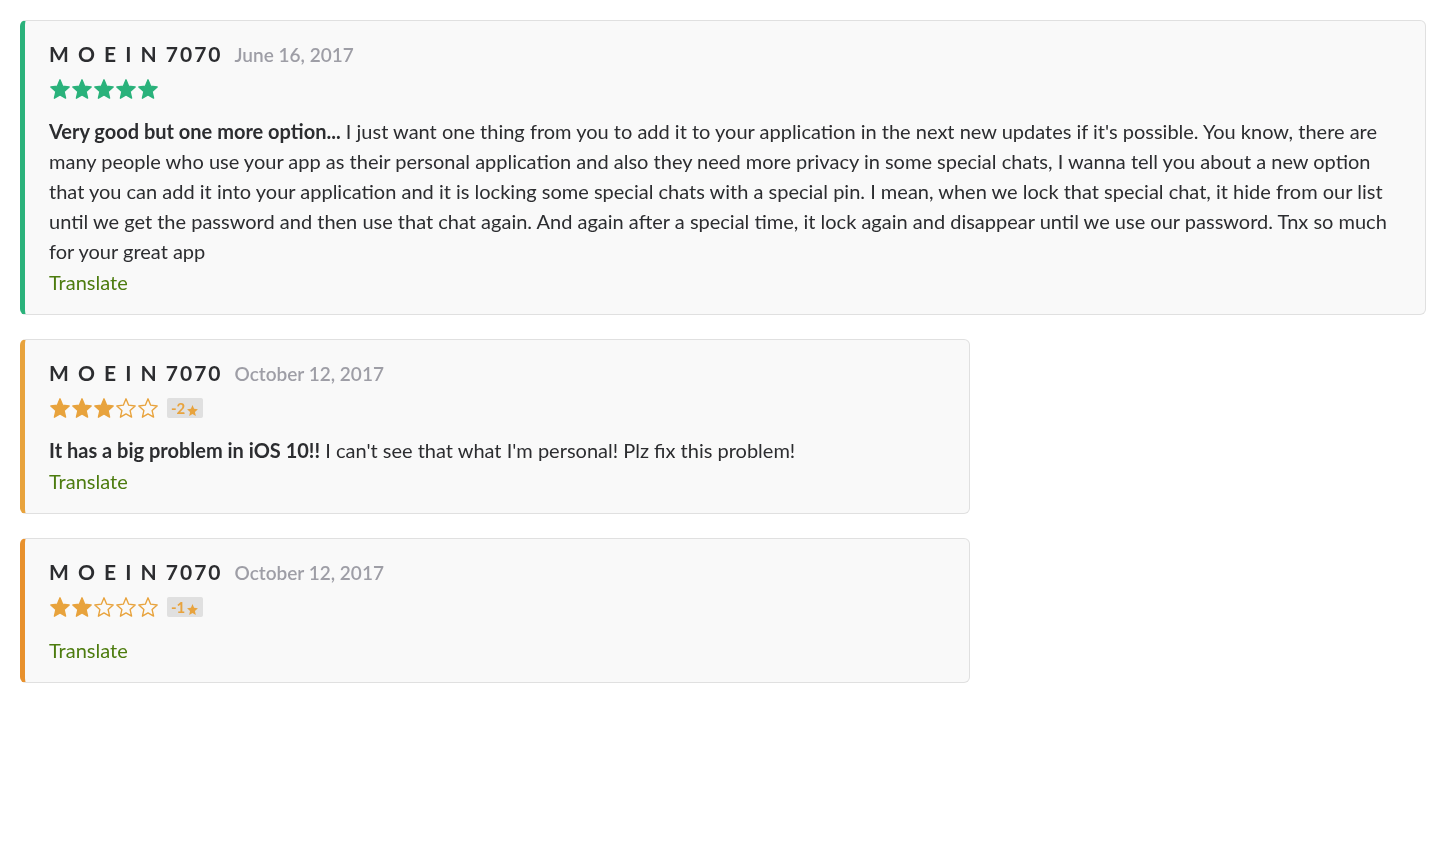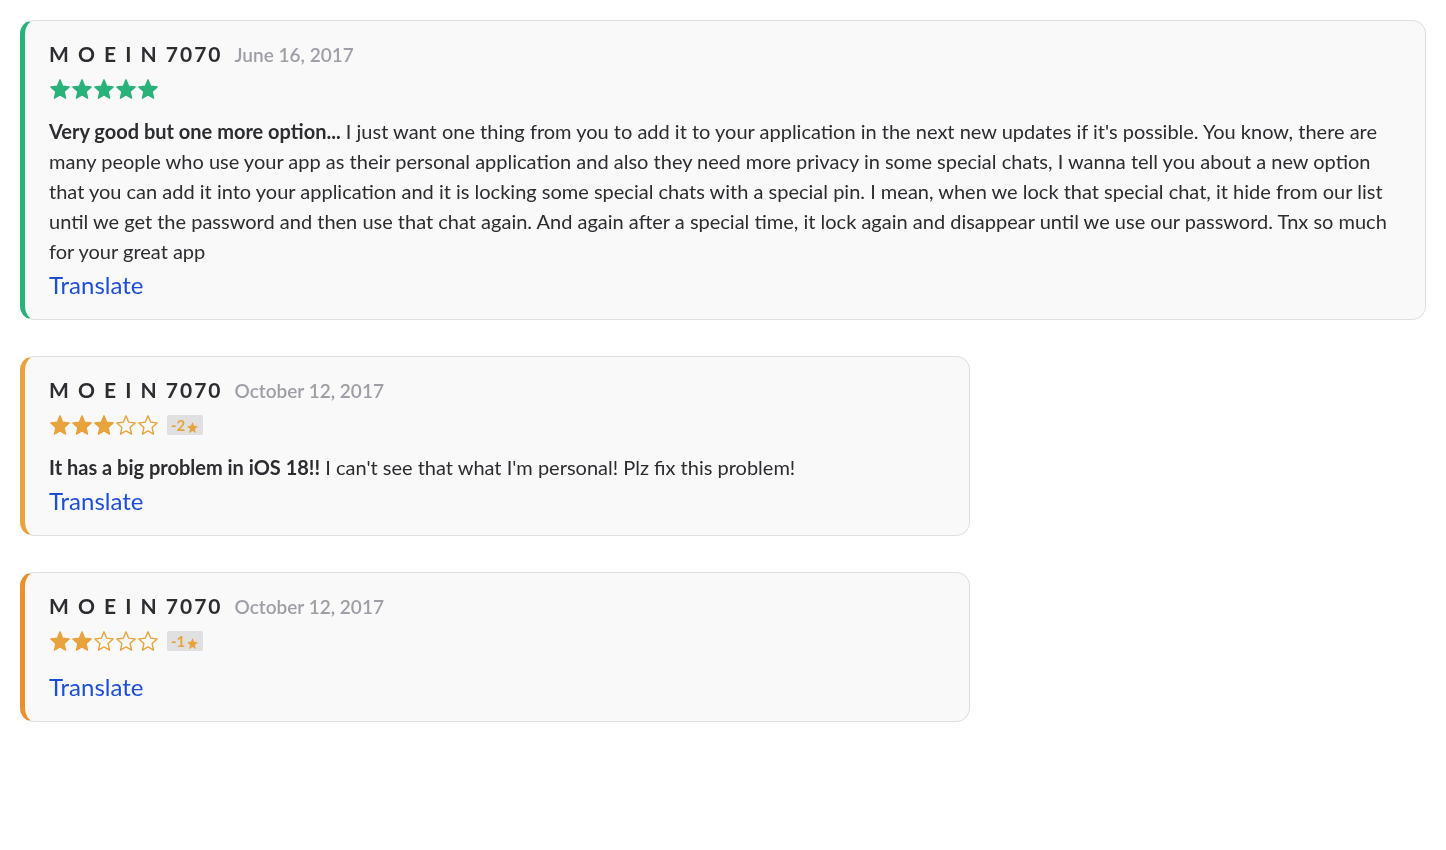--- a/index.html
+++ b/index.html
@@ -9,23 +9,23 @@
     }
     body {
       font-family: -apple-system, BlinkMacSystemFont, "Segoe UI", "Lato", sans-serif;
       background: #fff;
       padding: 20px;
       color: #2c2d30;
     }
     .review-card {
       background: #f9f9f9;
       border: 1px solid #e0e0e0;
-      border-radius: 14px;
+      border-radius: 6px;
       padding: 20px 24px 20px 24px;
-      margin-bottom: 36px;
+      margin-bottom: 24px;
       position: relative;
       border-left-width: 5px;
     }
     .review-card.green {
       border-left-color: #2ab27b;
     }
     .review-card.yellow {
       border-left-color: #e8a33d;
     }
     .review-card.orange {
@@ -88,22 +88,22 @@
       font-size: 20px;
       line-height: 1.5;
       color: #2c2d30;
     }
     .review-title {
       font-weight: 700;
     }
     .translate-link {
       display: inline-block;
       margin-top: 4px;
-      color: #1d4ed8;
-      font-size: 24px;
+      color: #4d7c0f;
+      font-size: 20px;
       text-decoration: none;
       font-weight: 400;
     }
     .card-narrow {
       max-width: 950px;
     }
   </style>
 </head>
 <body>
 
@@ -170,21 +170,21 @@
               <path d="M12 2l2.9 6.9L22 9.8l-5.5 5 1.6 7.2L12 18.5 5.9 22l1.6-7.2L2 9.8l7.1-0.9L12 2z" fill="none" stroke="#e8a33d" stroke-width="1.5" stroke-linejoin="round"></path>
             </svg>
           </span>
         </div>
         <span class="delta-badge">
           <span>-2</span>
           <span class="delta-star"><svg viewBox="0 0 24 24">
               <path d="M12 2l2.9 6.9L22 9.8l-5.5 5 1.6 7.2L12 18.5 5.9 22l1.6-7.2L2 9.8l7.1-0.9L12 2z" fill="#e8a33d"></path>
             </svg></span>
         </span>
-      </div><div class="review-body"><span class="review-title">It has a big problem in iOS 18!!</span> <span>I can't see that what I'm personal! Plz fix this problem!</span></div><a class="translate-link" href="#">Translate</a></div>
+      </div><div class="review-body"><span class="review-title">It has a big problem in iOS 10!!</span> <span>I can't see that what I'm personal! Plz fix this problem!</span></div><a class="translate-link" href="#">Translate</a></div>
     <div class="review-card orange card-narrow"><div class="review-header">
         <span class="review-author">M O E I N 7070</span>
         <span class="review-date">October 12, 2017</span>
       </div><div class="stars-row">
         <div class="stars">
           <span class="star">
             <svg viewBox="0 0 24 24">
               <path d="M12 2l2.9 6.9L22 9.8l-5.5 5 1.6 7.2L12 18.5 5.9 22l1.6-7.2L2 9.8l7.1-0.9L12 2z" fill="#e8a33d" stroke="#e8a33d" stroke-width="1.5" stroke-linejoin="round"></path>
             </svg>
           </span>

